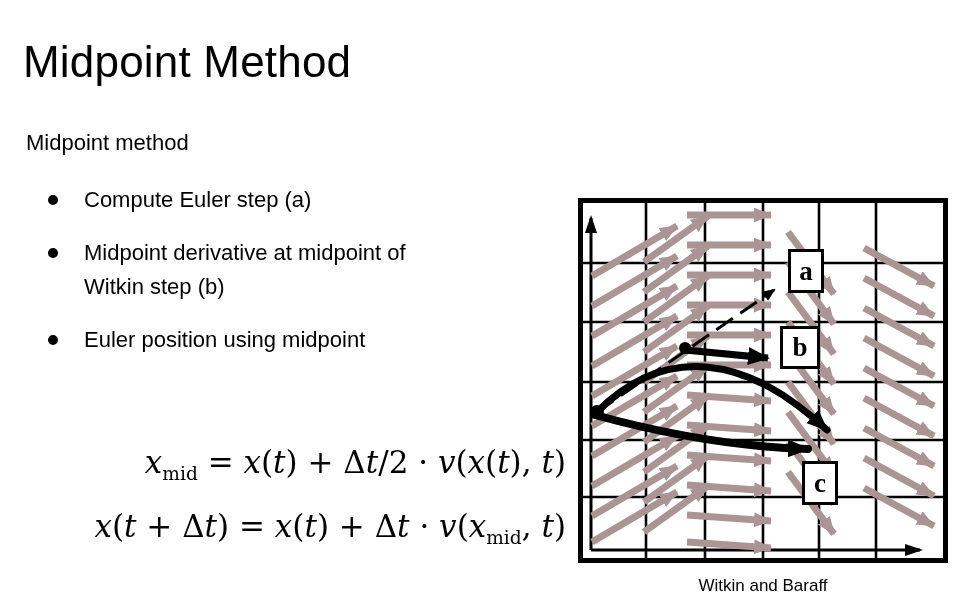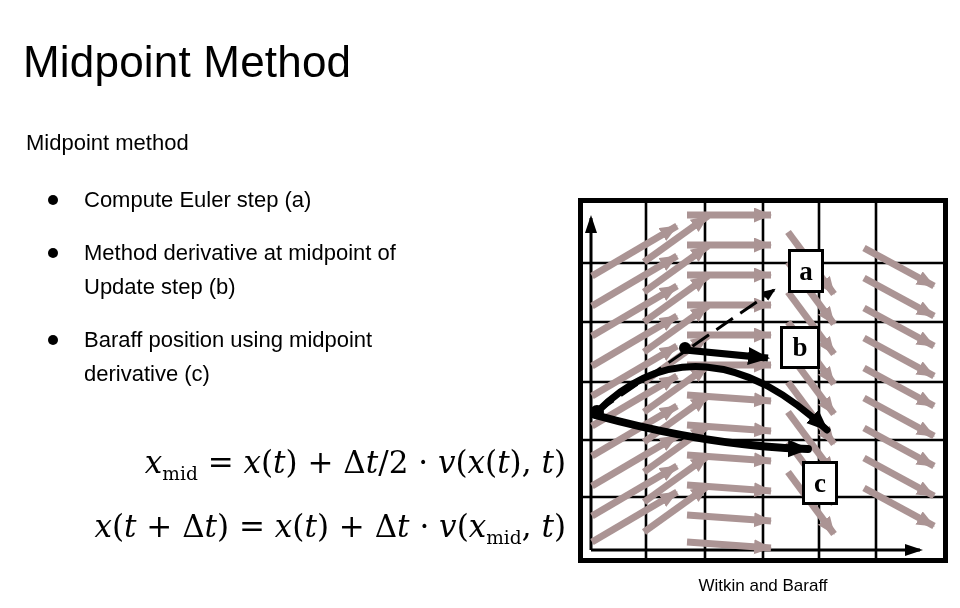--- a/index.html
+++ b/index.html
@@ -41,29 +41,28 @@
   <div class="bullets">
     <div class="bullet">
       <span class="dot"></span>
       <div class="blines">
         <div>Compute Euler step (a)</div>
       </div>
     </div>
     <div class="bullet">
       <span class="dot"></span>
       <div class="blines">
-        <div>Method derivative at midpoint of</div>
-        <div>Update step (b)</div>
+        <div>Midpoint derivative at midpoint of</div>
+        <div>Witkin step (b)</div>
       </div>
     </div>
     <div class="bullet">
       <span class="dot"></span>
       <div class="blines">
-        <div>Baraff position using midpoint</div>
-        <div>derivative (c)</div>
+        <div>Euler position using midpoint</div>
       </div>
     </div>
   </div>
 
   <div class="formulas">
     <div class="formula"><span class="it">x</span><sub>mid</sub><span> = </span><span class="it">x</span><span>(</span><span class="it">t</span><span>) + Δ</span><span class="it">t</span><span>/2 · </span><span class="it">v</span><span>(</span><span class="it">x</span><span>(</span><span class="it">t</span><span>), </span><span class="it">t</span><span>)</span></div>
     <div class="formula"><span class="it">x</span><span>(</span><span class="it">t</span><span> + Δ</span><span class="it">t</span><span>) = </span><span class="it">x</span><span>(</span><span class="it">t</span><span>) + Δ</span><span class="it">t</span><span> · </span><span class="it">v</span><span>(</span><span class="it">x</span><sub>mid</sub><span>, </span><span class="it">t</span><span>)</span></div>
   </div>
 
   <div class="figure">

